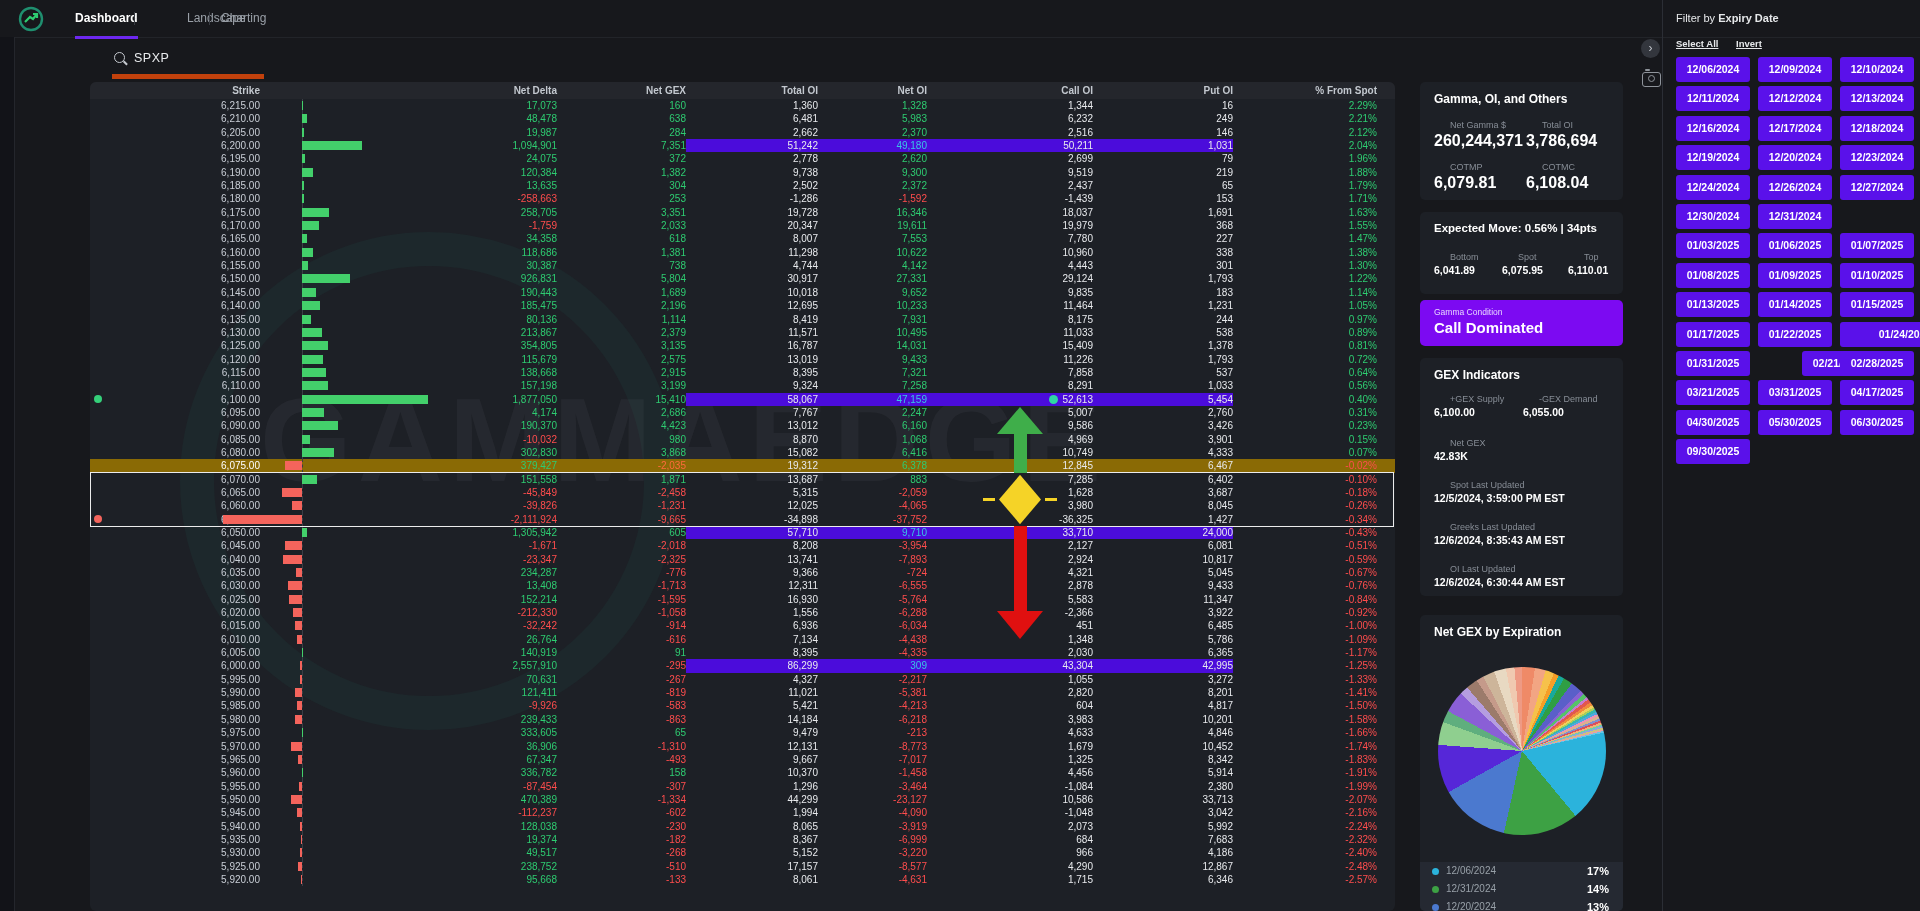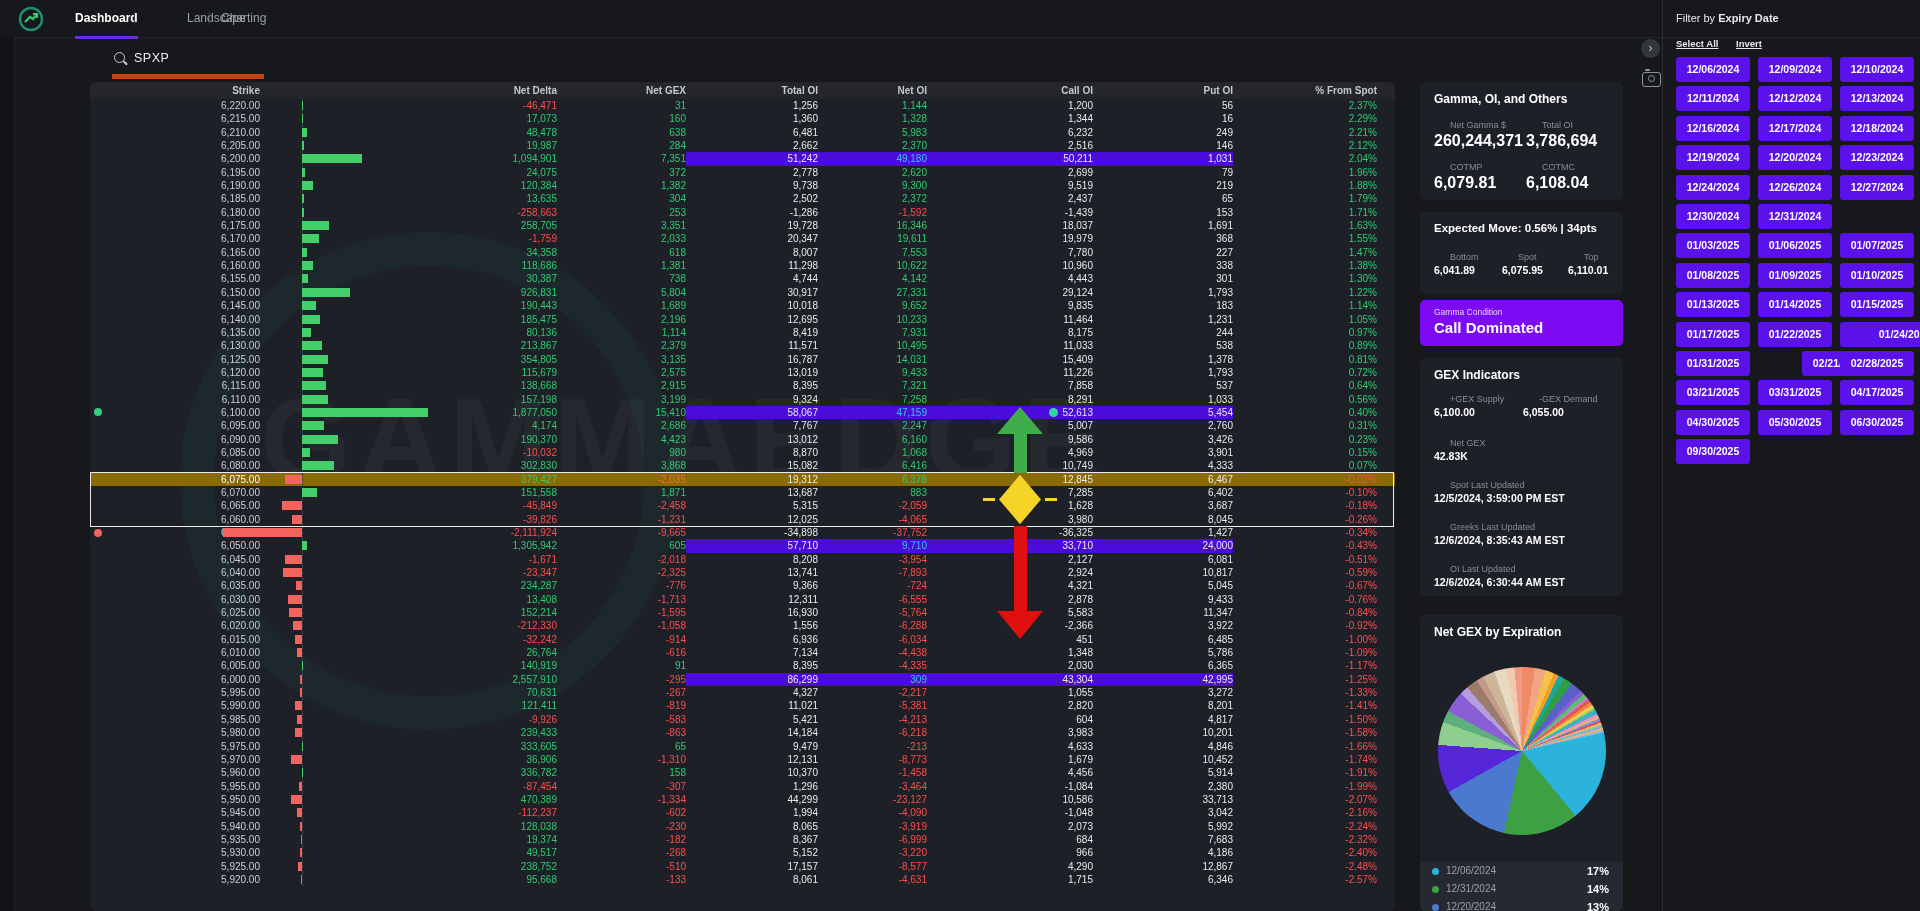--- a/index.html
+++ b/index.html
@@ -112,34 +112,20 @@
     <div></div>
     <div>Net Delta</div>
     <div>Net GEX</div>
     <div>Total OI</div>
     <div>Net OI</div>
     <div>Call OI</div>
     <div>Put OI</div>
     <div>% From Spot</div>
   </div>
   <div id="rows">
-  <div class="trow">
-    <div class="c strike">6,220.00</div>
-    <div class="c bars">
-          <i class="baseline"></i>
-          <i class="bar bpos" style="width: 1px; left: 42px;"></i>
-        </div>
-    <div class="c nd neg">-46,471</div>
-    <div class="c ng pos">31</div>
-    <div class="c toi">1,256</div>
-    <div class="c noi pos">1,144</div>
-    <div class="c coi">1,200</div>
-    <div class="c poi">56</div>
-    <div class="c pct pos">2.37%</div>
-  </div>
 
   <div class="trow">
     <div class="c strike">6,215.00</div>
     <div class="c bars">
           <i class="baseline"></i>
           <i class="bar bpos" style="width: 1px; left: 42px;"></i>
         </div>
     <div class="c nd pos">17,073</div>
     <div class="c ng pos">160</div>
     <div class="c toi">1,360</div>
@@ -865,20 +851,34 @@
         </div>
     <div class="c nd pos">36,906</div>
     <div class="c ng neg">-1,310</div>
     <div class="c toi">12,131</div>
     <div class="c noi neg">-8,773</div>
     <div class="c coi">1,679</div>
     <div class="c poi">10,452</div>
     <div class="c pct neg">-1.74%</div>
   </div>
 
+  <div class="trow">
+    <div class="c strike">5,965.00</div>
+    <div class="c bars">
+          <i class="baseline"></i>
+          <i class="bar bneg" style="width: 4px; left: 38px;"></i>
+        </div>
+    <div class="c nd pos">67,347</div>
+    <div class="c ng neg">-493</div>
+    <div class="c toi">9,667</div>
+    <div class="c noi neg">-7,017</div>
+    <div class="c coi">1,325</div>
+    <div class="c poi">8,342</div>
+    <div class="c pct neg">-1.83%</div>
+  </div>
 
   <div class="trow">
     <div class="c strike">5,960.00</div>
     <div class="c bars">
           <i class="baseline"></i>
           <i class="bar bpos" style="width: 1px; left: 42px;"></i>
         </div>
     <div class="c nd pos">336,782</div>
     <div class="c ng pos">158</div>
     <div class="c toi">10,370</div>

